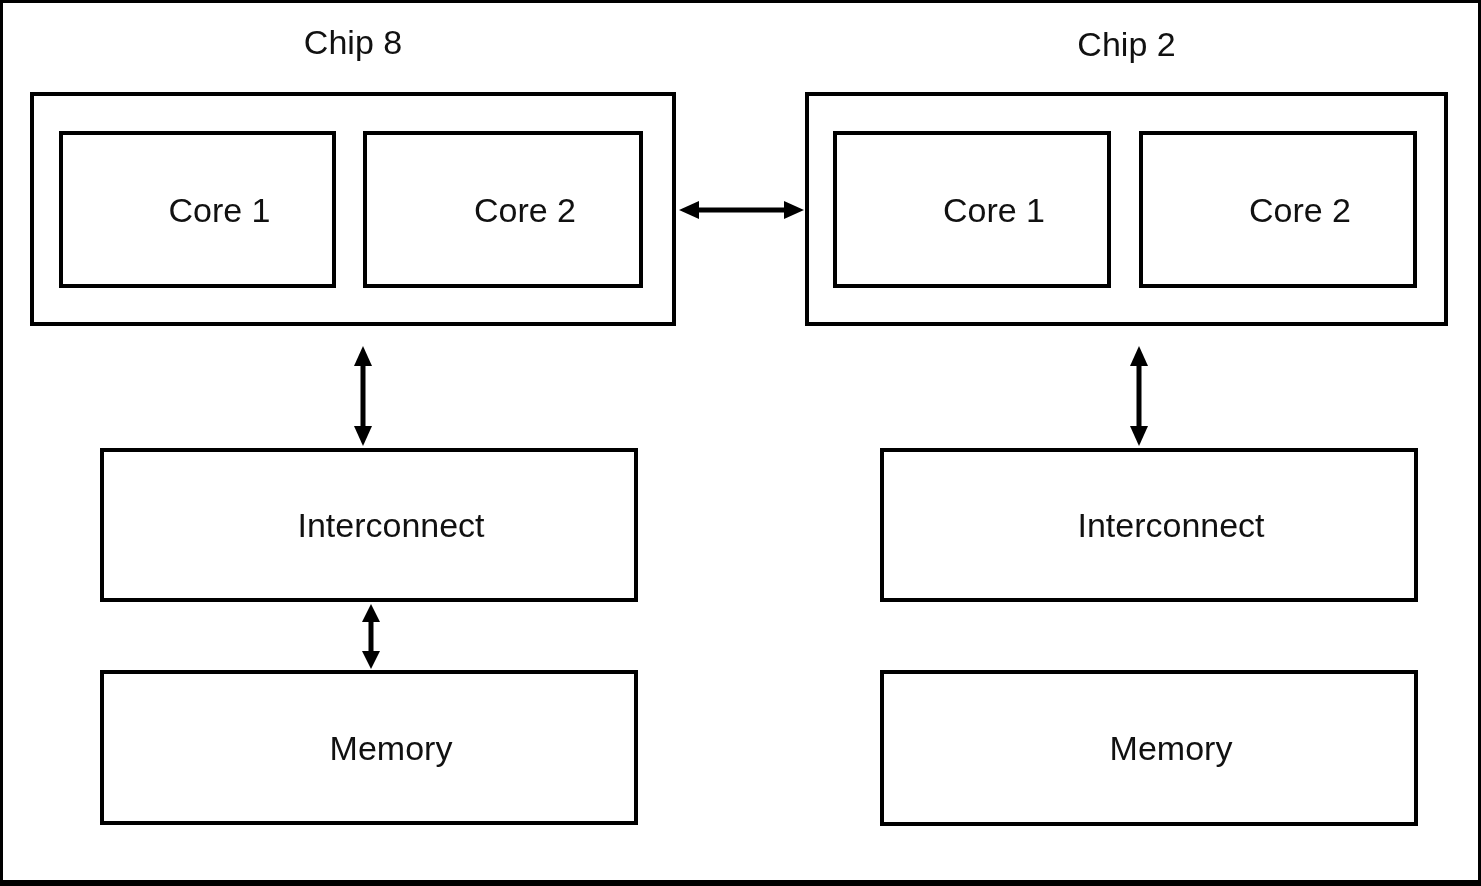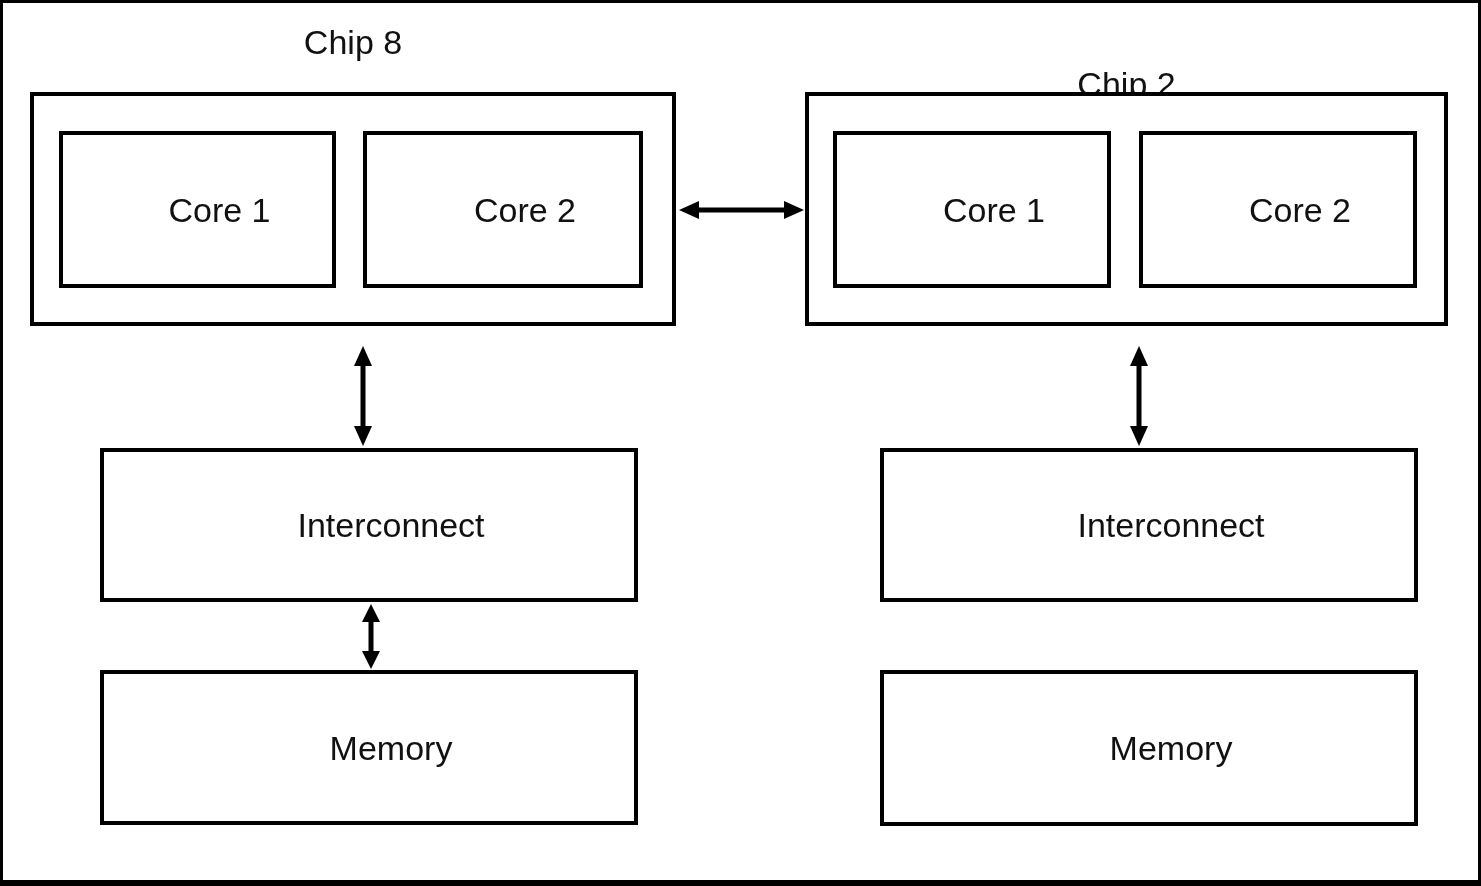--- a/index.html
+++ b/index.html
@@ -37,21 +37,21 @@
 
   <div class="abs box" style="left:27px;top:89px;width:646px;height:234px;">
     <div class="abs box" style="left:25px;top:35px;width:277px;height:157px;">
       <span class="label">Core 1</span>
     </div>
     <div class="abs box" style="left:329px;top:35px;width:280px;height:157px;">
       <span class="label">Core 2</span>
     </div>
   </div>
 
-  <div class="abs title" style="left:802px;top:15px;width:643px;margin-top:40px;">Chip 2</div>
+  <div class="abs title" style="left:802px;top:15px;width:643px;">Chip 2</div>
 
   <div class="abs box" style="left:802px;top:89px;width:643px;height:234px;">
     <div class="abs box" style="left:24px;top:35px;width:278px;height:157px;">
       <span class="label">Core 1</span>
     </div>
     <div class="abs box" style="left:330px;top:35px;width:278px;height:157px;">
       <span class="label">Core 2</span>
     </div>
   </div>
 

